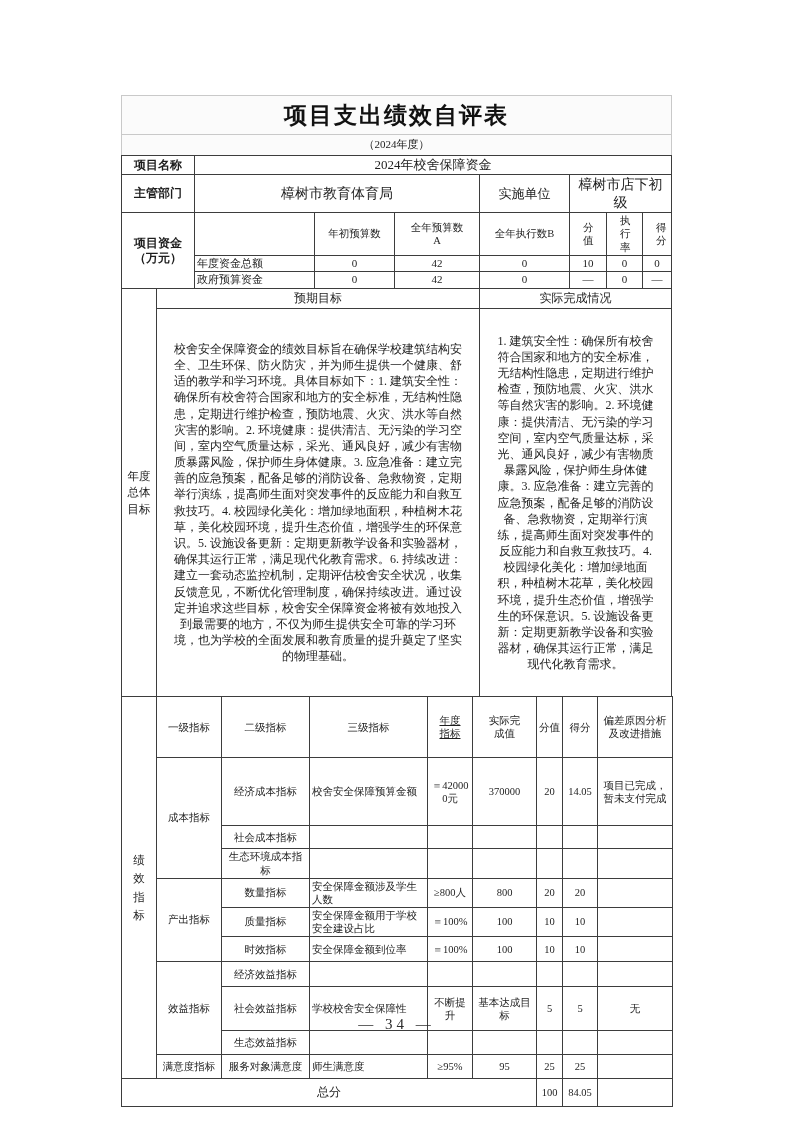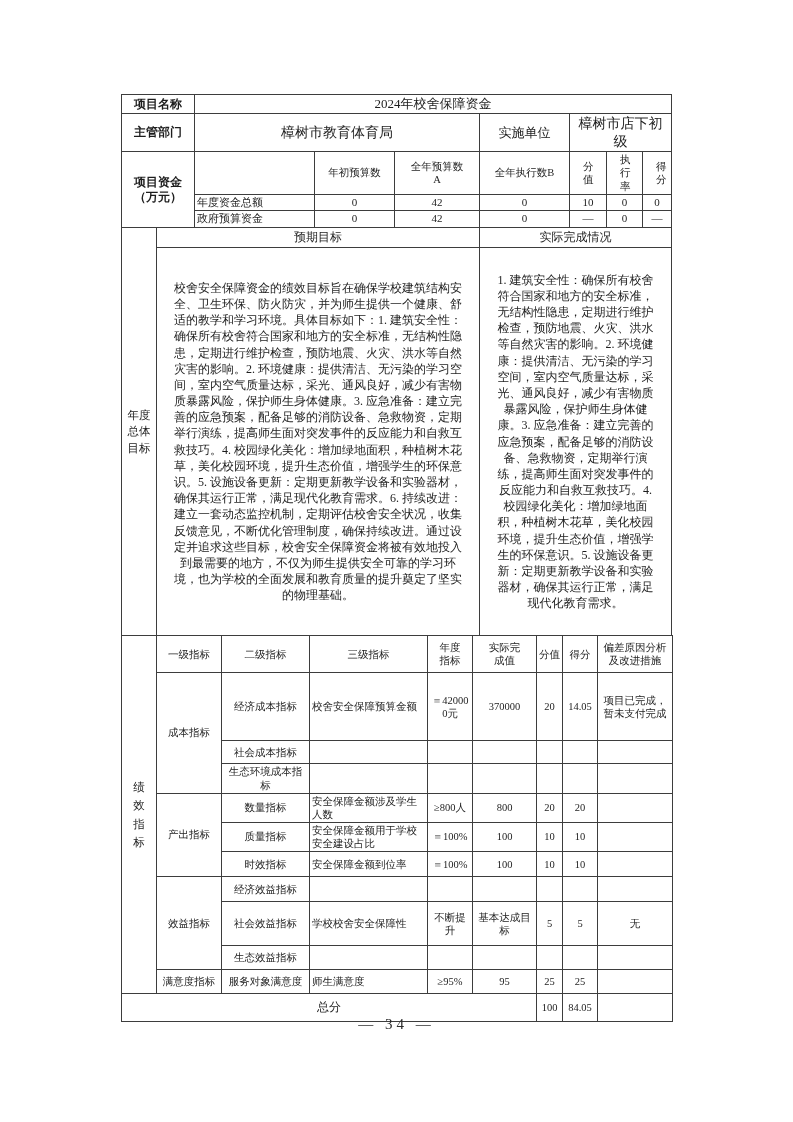--- a/index.html
+++ b/index.html
@@ -27,30 +27,40 @@
   .hdr-sm{font-size:10.5px;padding:1px 13px;}
   .num{font-size:11px;}
   
   .goal-hdr{height:17px;font-size:12px;}
   .goal-txt{font-size:12px;line-height:1.35;text-align:center;vertical-align:middle;padding:3px 12px;}
   .vlabel2{width:2.2em;margin:0 auto;font-size:11.5px;line-height:1.45;}
   .vlabel1{width:1.1em;margin:0 auto;font-size:11.5px;line-height:1.6;}
   
   .t4 td,.t4 th{font-size:10.5px;}
   .left{text-align:left;}
-  .w-narrow{width:2.3em;margin:0 auto;}
-  .w-mid{width:3.4em;margin:4px auto;}
+  .w-narrow{width:2.3em;margin:0 auto;text-decoration:underline;}
+  .w-mid{width:3.4em;margin:16px auto;}
   .page-num{position:absolute;left:0;top:1016px;width:793px;text-align:center;
     font-size:15px;color:#2b2b2b;letter-spacing:4px;}
 </style>
 </head>
 <body>
 
 <div class="sheet">
 
+  <table class="t1">
+    <tbody>
+        <tr>
+          <td class="title-cell">项目支出绩效自评表</td>
+        </tr>
+    <tr>
+          <td class="subtitle-cell">（2024年度）</td>
+        </tr>
+  </tbody>
+    </table>
 
   <table class="t2">
     <colgroup>
       <col style="width:73px">
         <col style="width:120px">
         <col style="width:80px">
         <col style="width:85px">
       <col style="width:90px">
         <col style="width:37px">
         <col style="width:36px">

